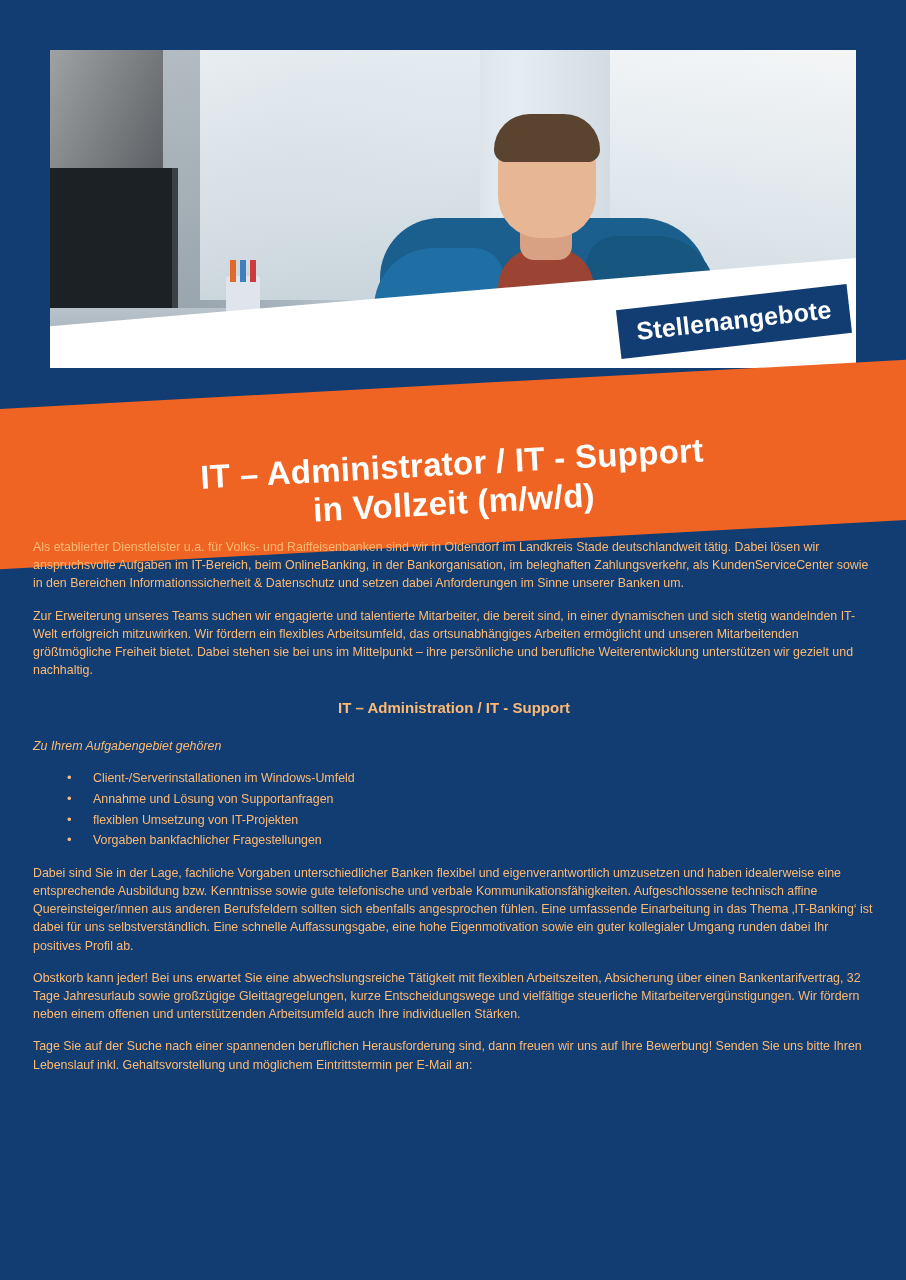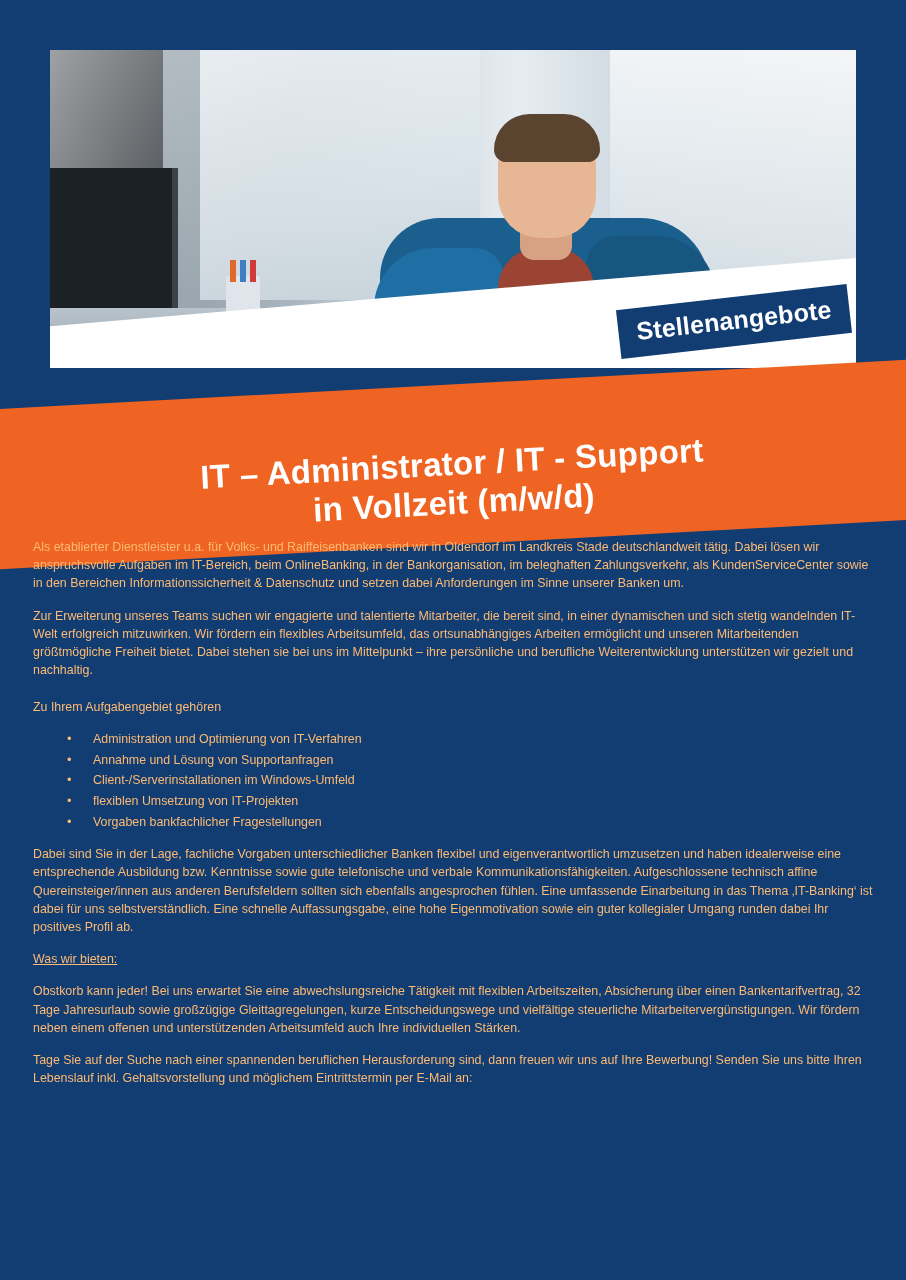--- a/index.html
+++ b/index.html
@@ -279,20 +279,21 @@
   .email {
     margin: 0 0 16px 0;
     padding-left: 56px;
     font-size: 12.4px;
   }
   .nomargin {
     margin-bottom: 0;
   }
   .tight {
     margin-bottom: 4px;
+    font-style: italic;
   }
 </style>
 </head>
 <body>
 
 <div class="page">
 
   <div class="hero">
     <div class="hero-bg"></div>
     <div class="hero-window"></div>
@@ -322,34 +323,33 @@
   <div class="band-inner">
     <div class="band-line1">IT – Administrator / IT - Support</div>
     <div class="band-line2">in Vollzeit (m/w/d)</div>
   </div>
 
   <div class="content">
     <p>Als etablierter Dienstleister u.a. für Volks- und Raiffeisenbanken sind wir in Oldendorf im Landkreis Stade deutschlandweit tätig. Dabei lösen wir anspruchsvolle Aufgaben im IT-Bereich, beim OnlineBanking, in der Bankorganisation, im beleghaften Zahlungsverkehr, als KundenServiceCenter sowie in den Bereichen Informationssicherheit &amp; Datenschutz und setzen dabei Anforderungen im Sinne unserer Banken um.</p>
     <p>Zur Erweiterung unseres Teams suchen wir engagierte und talentierte Mitarbeiter, die bereit sind, in einer dynamischen und sich stetig wandelnden IT-Welt erfolgreich mitzuwirken. Wir fördern ein flexibles Arbeitsumfeld, das ortsunabhängiges Arbeiten ermöglicht und unseren Mitarbeitenden größtmögliche Freiheit bietet. Dabei stehen sie bei uns im Mittelpunkt – ihre persönliche und berufliche Weiterentwicklung unterstützen wir gezielt und nachhaltig.</p>
 
     <div class="job-title">
+      <div>IT – Administration / IT - Support</div>
     </div>
 
     <p class="tight">Zu Ihrem Aufgabengebiet gehören</p>
     <ul class="tasks">
-      <li>Administration und Optimierung von IT-Verfahren</li>
+      <li>Client-/Serverinstallationen im Windows-Umfeld</li>
       <li>Annahme und Lösung von Supportanfragen</li>
-      <li>Client-/Serverinstallationen im Windows-Umfeld</li>
       <li>flexiblen Umsetzung von IT-Projekten</li>
       <li>Vorgaben bankfachlicher Fragestellungen</li>
     </ul>
 
     <p>Dabei sind Sie in der Lage, fachliche Vorgaben unterschiedlicher Banken flexibel und eigenverantwortlich umzusetzen und haben idealerweise eine entsprechende Ausbildung bzw. Kenntnisse sowie gute telefonische und verbale Kommunikationsfähigkeiten. Aufgeschlossene technisch affine Quereinsteiger/innen aus anderen Berufsfeldern sollten sich ebenfalls angesprochen fühlen. Eine umfassende Einarbeitung in das Thema ‚IT-Banking‘ ist dabei für uns selbstverständlich. Eine schnelle Auffassungsgabe, eine hohe Eigenmotivation sowie ein guter kollegialer Umgang runden dabei Ihr positives Profil ab.</p>
 
-    <p class="nomargin underline">Was wir bieten:</p>
     <p>Obstkorb kann jeder! Bei uns erwartet Sie eine abwechslungsreiche Tätigkeit mit flexiblen Arbeitszeiten, Absicherung über einen Bankentarifvertrag, 32 Tage Jahresurlaub sowie großzügige Gleittagregelungen, kurze Entscheidungswege und vielfältige steuerliche Mitarbeitervergünstigungen. Wir fördern neben einem offenen und unterstützenden Arbeitsumfeld auch Ihre individuellen Stärken.</p>
 
     <p>Tage Sie auf der Suche nach einer spannenden beruflichen Herausforderung sind, dann freuen wir uns auf Ihre Bewerbung! Senden Sie uns bitte Ihren Lebenslauf inkl. Gehaltsvorstellung und möglichem Eintrittstermin per E-Mail an:</p>
 
 
   </div>
 
 </div>
 
 </body></html>

